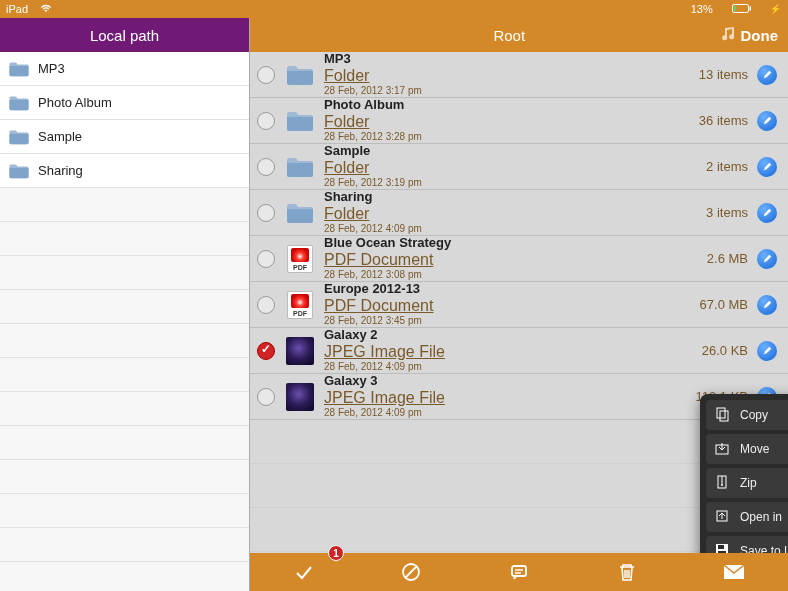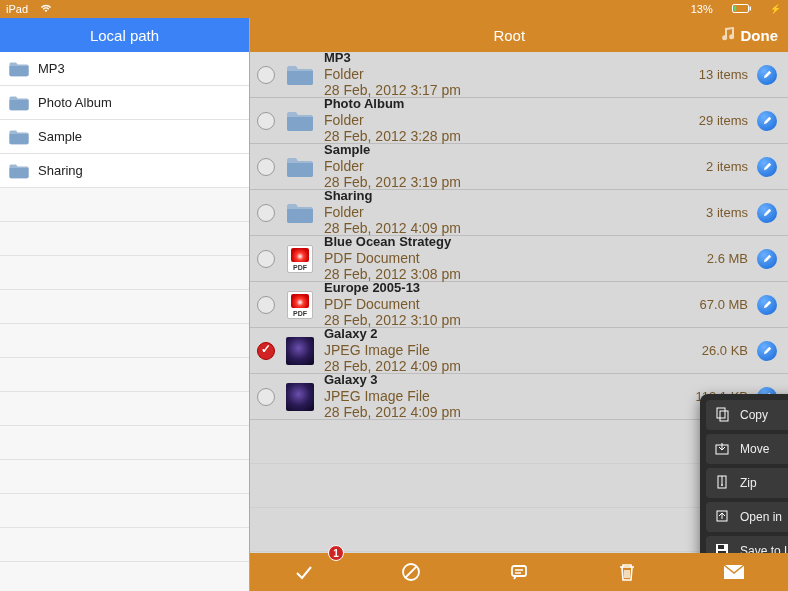--- a/index.html
+++ b/index.html
@@ -8,21 +8,21 @@
 
 .statusbar { height: 18px; background: #d58827; color: #fff; font-size: 11px; display: flex; align-items: center; padding: 0 6px; }
 .statusbar .sb-left { flex: 0 0 250px; display: flex; align-items: flex-end; gap: 12px; }
 .statusbar .sb-center { flex: 1; text-align: center; margin-top: 44px; }
 .statusbar .sb-right { flex: 0 0 80px; text-align: right; display: flex; align-items: center; justify-content: flex-end; gap: 19px; }
 
 .app { flex: 1; display: flex; min-height: 0; }
 
 
 .sidebar { width: 250px; background: #ededed; display: flex; flex-direction: column; border-right: 1px solid #aaa; }
-.sidebar-header { height: 34px; background: #3b82f6; color: #fff; font-size: 15px; display: flex; align-items: center; justify-content: center; font-weight: 400; }
+.sidebar-header { height: 34px; background: #701a75; color: #fff; font-size: 15px; display: flex; align-items: center; justify-content: center; font-weight: 400; }
 .sidebar-list { flex: 1; background: #fff; overflow: hidden; }
 .sidebar-item { height: 34px; display: flex; align-items: center; padding: 0 8px; gap: 8px; border-bottom: 1px solid #e2e2e2; font-size: 13px; color: #222; }
 .sidebar-item.empty { background: #f7f7f7; }
 .folder-mini { width: 22px; height: 18px; }
 
 
 .main { flex: 1; display: flex; flex-direction: column; background: #15803d; position: relative; }
 .main-header { height: 34px; background: #d58827; color: #fff; display: flex; align-items: center; padding: 0 10px; }
 .main-header .title { flex: 1; text-align: center; font-size: 15px; }
 .main-header .done { font-size: 15px; font-weight: 600; margin-left: 6px; }
@@ -30,22 +30,22 @@
 
 .filelist { flex: 1; overflow: hidden; background: #d8d8d8; }
 .row { display: flex; align-items: center; height: 46px; padding: 4px 10px 4px 6px; border-bottom: 1px solid #bdbdbd; gap: 8px; font-size: 12px; }
 .row .chk { width: 20px; display: flex; justify-content: center; }
 .chk-circle { width: 18px; height: 18px; border: 1.5px solid #9a9a9a; border-radius: 50%; background: #e8e8e8; }
 .chk-circle.checked { background: #d02424; border-color: #a00; position: relative; }
 .chk-circle.checked::after { content: "✓"; color: #fff; position: absolute; left: 3px; top: -1px; font-size: 12px; font-weight: bold; }
 .row .thumb { width: 32px; height: 28px; display: flex; align-items: center; justify-content: center; }
 .row .info { flex: 1; display: flex; flex-direction: column; justify-content: center; line-height: 1.15; }
 .row .name { font-weight: bold; color: #222; font-size: 13px; }
-.row .kind { color: #7a5a2b; font-size: 14px; }
-.row .date { color: #7a5a2b; font-size: 14px; }
+.row .kind { color: #7a5a2b; font-size: 16px; text-decoration: underline; }
+.row .date { color: #7a5a2b; font-size: 10px; }
 .row .meta { color: #7a5a2b; font-size: 13px; width: 70px; text-align: right; }
 .row .act { width: 22px; display: flex; justify-content: center; }
 .blue-disc { width: 20px; height: 20px; border-radius: 50%; background: radial-gradient(circle at 35% 30%, #6ab0ff, #1566d6); display: flex; align-items: center; justify-content: center; }
 .blue-disc svg { width: 11px; height: 11px; }
 
 .folder-icon { width: 30px; height: 24px; }
 .pdf-icon { width: 26px; height: 28px; background: #fff; border: 1px solid #bbb; border-radius: 2px; position: relative; overflow: hidden; }
 .pdf-icon::before { content: ""; position: absolute; top: 2px; left: 3px; right: 3px; height: 14px; background: radial-gradient(circle at 50% 60%, #fff 0, #ff3a2f 30%, #c00 70%); border-radius: 2px; }
 .pdf-icon::after { content: "PDF"; position: absolute; bottom: 1px; left: 0; right: 0; text-align: center; font-size: 7px; font-weight: bold; color: #333; }
 .img-thumb { width: 28px; height: 28px; background: radial-gradient(circle at 45% 40%, #6b4fae 0, #2a1a55 50%, #0b0620 100%); border-radius: 2px; }
@@ -183,21 +183,21 @@
             <span class="folder-icon"><svg width="30" height="24" viewBox="0 0 30 24">
                 <path d="M2 5c0-1 1-2 2-2h7l2 3h13c1 0 2 1 2 2v12c0 1-1 2-2 2H4c-1 0-2-1-2-2z" fill="#9fb9d5"></path>
                 <path d="M2 8h26v12c0 1-1 2-2 2H4c-1 0-2-1-2-2z" fill="#7fa3c9"></path>
               </svg></span>
           </span>
     <span class="info">
       <span class="name">Photo Album</span>
       <span class="kind">Folder</span>
       <span class="date">28 Feb, 2012 3:28 pm</span>
     </span>
-    <span class="meta">29 items</span>
+    <span class="meta">36 items</span>
     <span class="act">
             <span class="blue-disc">
               <svg viewBox="0 0 12 12">
                 <path d="M2 10l1-3 5-5 2 2-5 5-3 1z" fill="#fff"></path>
               </svg>
             </span>
           </span>
         </div>
         <div class="row">
     <span class="chk">
@@ -269,23 +269,23 @@
           </span>
         </div>
         <div class="row">
     <span class="chk">
             <span class="chk-circle"></span>
           </span>
     <span class="thumb">
             <span class="pdf-icon"></span>
           </span>
     <span class="info">
-      <span class="name">Europe 2005-13</span>
+      <span class="name">Europe 2012-13</span>
       <span class="kind">PDF Document</span>
-      <span class="date">28 Feb, 2012 3:10 pm</span>
+      <span class="date">28 Feb, 2012 3:45 pm</span>
     </span>
     <span class="meta">67.0 MB</span>
     <span class="act">
             <span class="blue-disc">
               <svg viewBox="0 0 12 12">
                 <path d="M2 10l1-3 5-5 2 2-5 5-3 1z" fill="#fff"></path>
               </svg>
             </span>
           </span>
         </div>

